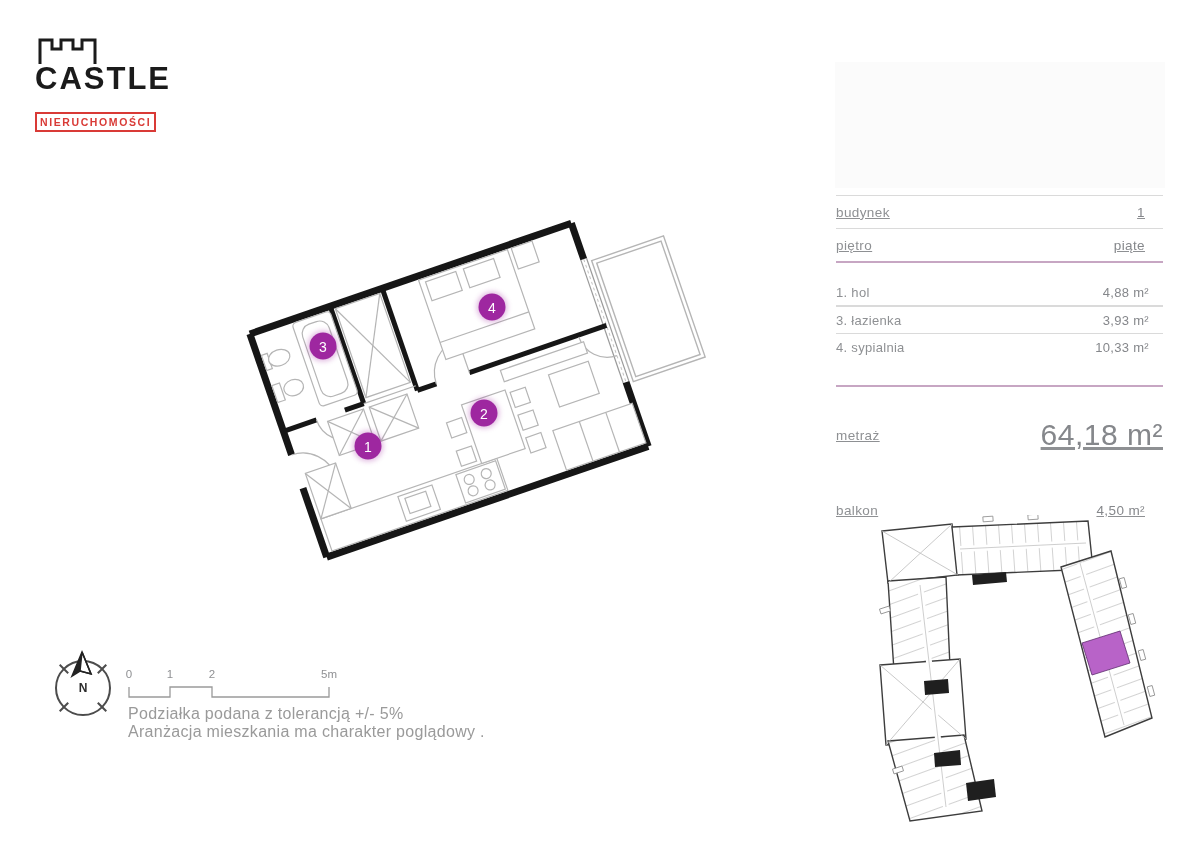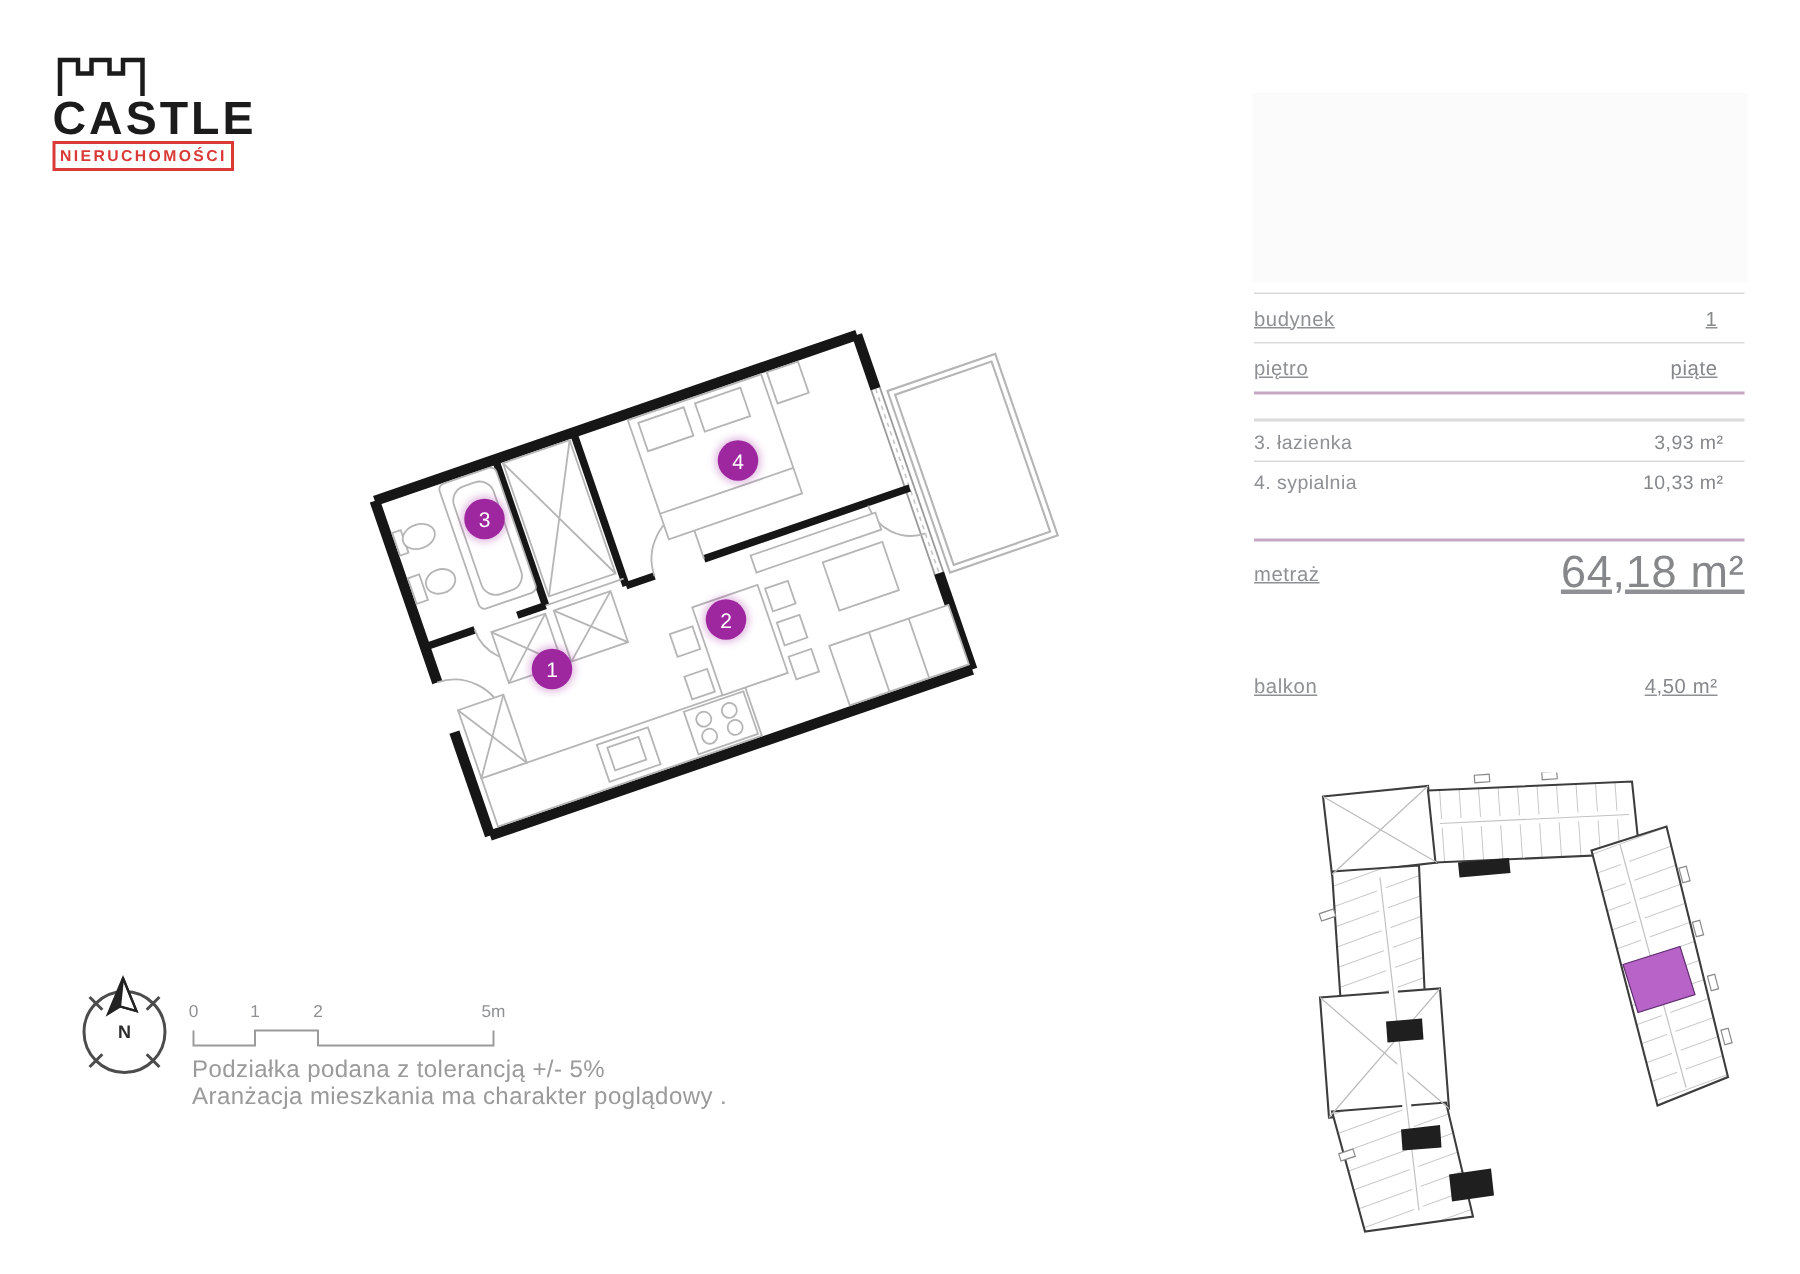--- a/index.html
+++ b/index.html
@@ -3,21 +3,21 @@
 <meta charset="utf-8">
 <style>
   html,body{margin:0;padding:0;background:#fff;}
   .page{position:relative;width:1200px;height:849px;background:#ffffff;overflow:hidden;
         font-family:"Liberation Sans",sans-serif;}
 
   
   .logo{position:absolute;left:35px;top:36px;width:140px;}
   .turret{display:block;margin-left:2px;width:64px;height:28px;}
   .logo-name{font-size:31px;font-weight:bold;color:#1b1b1b;letter-spacing:2px;line-height:1;margin-top:-1px;}
-  .logo-sub{margin-top:0;border:2px solid #d93a36;color:#d93a36;font-size:10.5px;font-weight:bold;
+  .logo-sub{margin-top:18px;border:2px solid #d93a36;color:#d93a36;font-size:10.5px;font-weight:bold;
             letter-spacing:1.6px;padding:2px 3px;display:inline-block;white-space:nowrap;}
 
   
   .photo-placeholder{position:absolute;left:835px;top:62px;width:330px;height:126px;background:#fbfbfb;}
 
   
   .floorplan{position:absolute;left:205px;top:210px;width:540px;height:380px;}
   .marker{position:absolute;width:27px;height:27px;border-radius:50%;background:#9e27a0;color:#fff;
           display:flex;align-items:center;justify-content:center;font-size:14px;line-height:1;
           transform:translate(-50%,-50%);box-shadow:0 0 5px 2px rgba(158,39,160,.30);}
@@ -26,21 +26,21 @@
   
   .panel{position:absolute;left:836px;top:195px;width:327px;color:#8e9093;}
   .hrule{border-top:1px solid #dadada;height:0;}
   .hrule.pink{border-top:2px solid #c7a6c3;}
   .krow{display:flex;justify-content:space-between;align-items:center;height:32px;
         font-size:13.5px;letter-spacing:.4px;text-decoration:underline;}
   .kvalue{padding-right:18px;color:#85878b;}
   .roomlist{margin-top:16px;margin-bottom:25px;}
   .rrow{display:flex;justify-content:space-between;align-items:center;height:26px;font-size:13px;letter-spacing:.3px;}
   .rarea{padding-right:14px;color:#85878b;}
-  .krow.total{height:42px;}
+  .krow.total{height:42px;margin-top:27px;}
   .kvalue.big{font-size:30px;padding-right:0;color:#85878b;letter-spacing:.5px;}
   .krow.balcony{height:28px;margin-top:40px;}
 
   
   .minimap{position:absolute;left:868px;top:515px;width:300px;height:310px;}
   .compass{position:absolute;left:46px;top:648px;width:74px;height:76px;}
   .scalebar{position:absolute;left:120px;top:662px;width:230px;height:44px;}
   .scalebar text{font-size:11.5px;fill:#8f9093;font-family:"Liberation Sans",sans-serif;}
   .notes{position:absolute;left:128px;top:705px;font-size:16px;color:#9a9a9a;line-height:18px;letter-spacing:.3px;}
 </style>
@@ -173,20 +173,24 @@
       <span class="kvalue">1</span>
     </div>
     <div class="hrule"></div>
     <div class="krow">
       <span class="klabel">piętro</span>
       <span class="kvalue">piąte</span>
     </div>
     <div class="hrule pink"></div>
 
     <div class="roomlist">
+      <div class="rrow">
+        <span>1. hol</span>
+        <span class="rarea">4,88 m²</span>
+      </div>
       <div class="hrule"></div>
       <div class="hrule"></div>
       <div class="rrow">
         <span>3. łazienka</span>
         <span class="rarea">3,93 m²</span>
       </div>
       <div class="hrule"></div>
       <div class="rrow">
         <span>4. sypialnia</span>
         <span class="rarea">10,33 m²</span>

